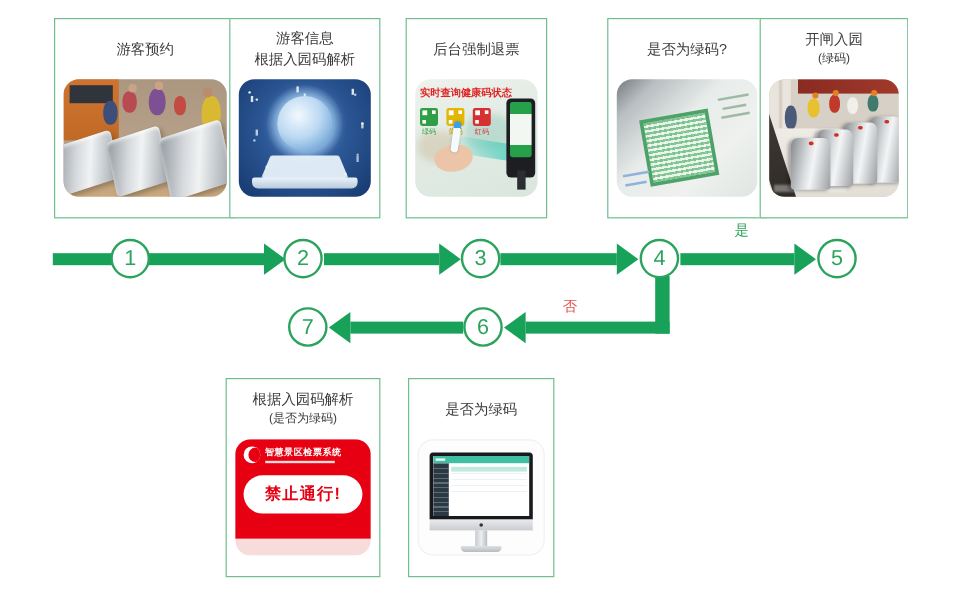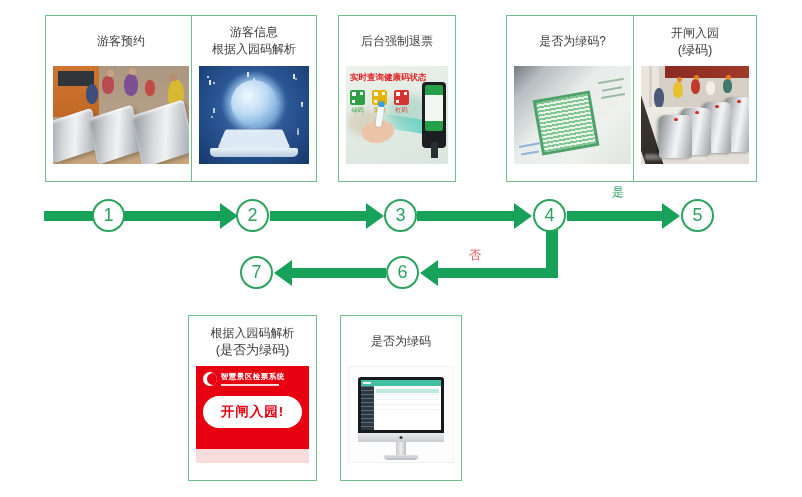--- a/index.html
+++ b/index.html
@@ -5,22 +5,22 @@
   html,body{margin:0;padding:0;background:#fff;}
   .stage{position:relative;width:802px;height:497px;background:#fff;overflow:hidden;
          font-family:"Liberation Sans","DejaVu Sans",sans-serif;}
 
   
   .card{position:absolute;top:15px;height:167px;background:#fff;border:1px solid #6fbe8e;
         box-sizing:border-box;display:flex;flex-direction:column;}
   .card.bottom{top:315px;height:166px;}
   .ttl{min-height:50px;display:flex;flex-direction:column;justify-content:center;
        text-align:center;color:#3b3b3b;font-size:12px;line-height:17px;}
-  .ttl .sub{font-size:13px;line-height:15px;}
-  .img{flex:1;margin:0 7px 17px;position:relative;overflow:hidden;}
+  .ttl .sub{font-size:10px;line-height:15px;}
+  .img{flex:1;margin:0 7px 17px;position:relative;overflow:hidden;border-radius:13px;}
   #c1{left:45px;width:152px}
   #c2{left:191px;width:126px}
   #c3{left:338px;width:118px}
   #c4{left:506px;width:133px}
   #c5{left:633px;width:124px}
   #c6{left:188px;width:129px}
   #c7{left:340px;width:122px}
 
   
   .hbar{position:absolute;height:10px;background:#18a159;top:211px;}
@@ -306,21 +306,21 @@
     <div class="img">
       <div class="p6-red">
         <div class="p6-logo-row">
           <span class="p6-logo"></span>
           <span>
             <div class="p6-lt1">智慧景区检票系统</div>
             <div class="p6-lt2"></div>
           </span>
         </div>
         <div class="p6-pill">
-          <span>开闸入园!</span>
+          <span>禁止通行!</span>
         </div>
       </div>
       <div class="p6-strip"></div>
     </div>
   </div>
 
   <div class="card bottom" id="c7">
     <div class="ttl">
         <span>是否为绿码</span>
       </div>

